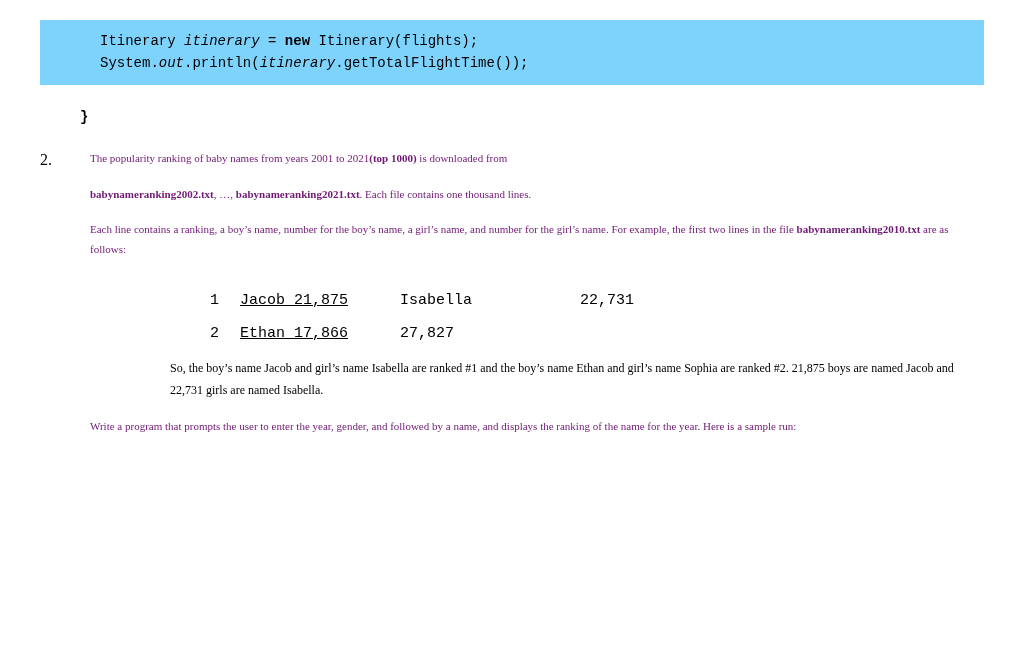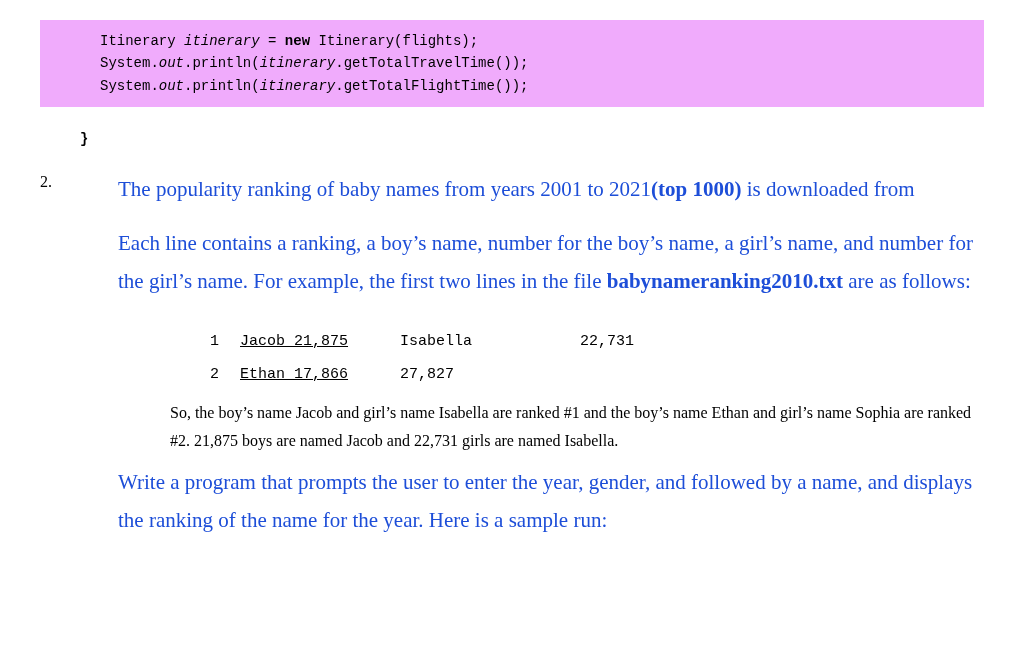--- a/index.html
+++ b/index.html
@@ -15,21 +15,21 @@
       color: #000000;
       width: 1024px;
       min-height: 670px;
       padding: 20px 40px 20px 40px;
     }
 
     .code-block {
       font-family: 'Courier New', Courier, monospace;
       font-size: 14px;
       color: #000000;
-      background: #f0abfc;
+      background: #7dd3fc;
       padding: 10px 20px 10px 60px;
       line-height: 1.6;
       margin-bottom: 24px;
     }
 
     .code-block .keyword {
       font-weight: bold;
       color: #000000;
     }
 
@@ -43,25 +43,24 @@
       min-width: 50px;
       font-size: 16px;
       padding-top: 2px;
     }
 
     .item-content {
       flex: 1;
     }
 
     .paragraph {
-      font-size: 21px;
+      font-size: 11px;
       line-height: 1.8;
       margin-bottom: 16px;
-      color: #1d4ed8;
-      margin-left: 28px;
+      color: #701a75;
     }
 
     .bold {
       font-weight: bold;
     }
 
     .code-example {
       font-family: 'Courier New', Courier, monospace;
       font-size: 15px;
       padding: 8px 0 8px 120px;
@@ -87,52 +86,52 @@
     .col3 {
       min-width: 180px;
       font-family: Liberation Mono, monospace;
     }
 
     .col4 {
       min-width: 80px;
     }
 
     .indented-paragraph {
-      font-size: 16px;
+      font-size: 12px;
       line-height: 1.8;
-      margin-bottom: 8px;
+      margin-bottom: 16px;
       color: #000000;
       padding-left: 80px;
     }
   </style>
 </head>
 <body>
 
 <div class="code-block">
   <div>
     <span>Itinerary <span style="font-style:italic;">itinerary</span> = <span class="keyword">new</span> Itinerary(flights);</span>
-  </div>
-  <div>
-    <span>System.<span style="font-style:italic;">out</span>.println(<span style="font-style:italic;">itinerary</span>.getTotalTravelTime());</span>
   </div>
   <div>
     <span>System.<span style="font-style:italic;">out</span>.println(<span style="font-style:italic;">itinerary</span>.getTotalFlightTime());</span>
   </div>
 </div>
 <div class="closing-brace" style="font-family:'Courier New',Courier,monospace;font-size:14px;padding-left:40px;margin-bottom:24px;"><strong>}</strong></div>
 
 <div class="numbered-item">
   <div class="item-number">2.</div>
   <div class="item-content">
 
     <div class="paragraph">
       <span>The popularity ranking of baby names from years 2001 to 2021</span><span class="bold">(top 1000)</span><span> is downloaded from</span>
     </div>
 
 
+    <div class="paragraph">
+      <span class="bold">babynameranking2002.txt</span><span>, …, </span><span class="bold">babynameranking2021.txt</span><span>. Each file contains one thousand lines.</span>
+    </div>
 
     <div class="paragraph">
       <span>Each line contains a ranking, a boy’s name, number for the boy’s name, a girl’s name, and number for the girl’s name. For example, the first two lines in the file </span><span class="bold">babynameranking2010.txt</span><span> are as follows:</span>
     </div>
 
     <div class="code-example">
       <div class="code-line">
         <span class="col1">1</span>
         <span class="col2">Jacob 21,875</span>
         <span class="col3">Isabella</span>

